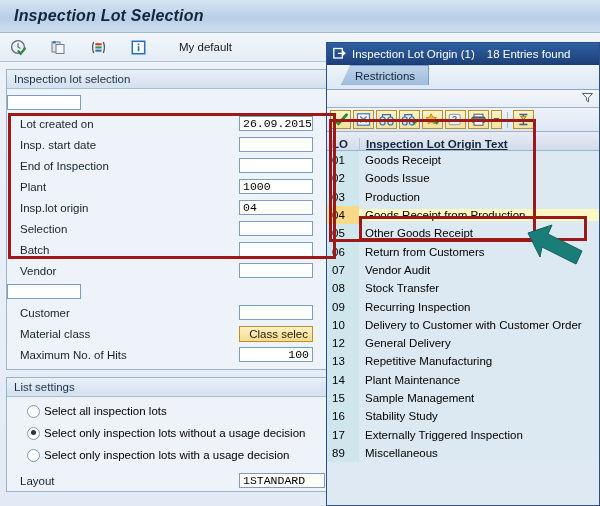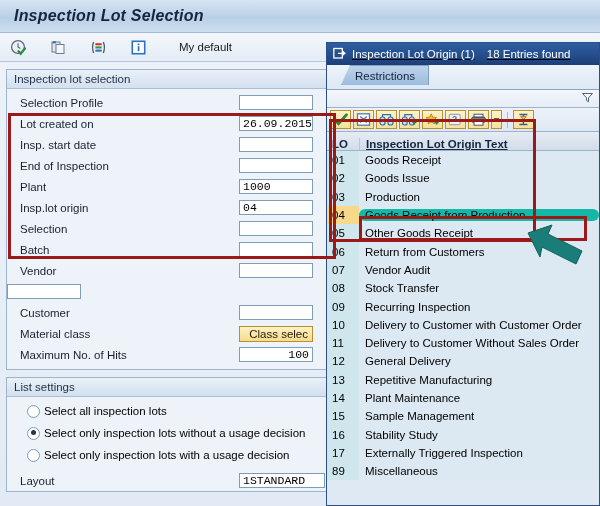--- a/index.html
+++ b/index.html
@@ -49,21 +49,21 @@
   .radio-row span{font-size:11.5px;}
 
   
   .redbox{position:absolute;border:3px solid #9c1919;pointer-events:none;z-index:40;}
 
   
   #dialog{position:absolute;left:326px;top:42px;width:274px;height:464px;
     background:#dfe9f4;border:1px solid #2c4f86;box-sizing:border-box;z-index:30;
     overflow:hidden;}
   .dlg-hd{height:22px;background:linear-gradient(#2e5fa3,#1d3f77);
-    display:flex;align-items:center;padding-left:6px;gap:6px;text-decoration:underline;}
+    display:flex;align-items:center;padding-left:6px;gap:6px;}
   .dlg-hd .t{color:#fff;font-size:11.5px;white-space:nowrap;}
   .dlg-hd .cnt{color:#fff;font-size:11.5px;margin-left:6px;white-space:nowrap;}
   .tabstrip{height:24px;background:linear-gradient(#edf3fa,#dde8f4);
     border-bottom:1px solid #8aa6c6;display:flex;padding-left:14px;}
   .tab{height:19px;padding:0 13px 0 13px;background:linear-gradient(#bed3ea,#9dbcdd);
     border:1px solid #7fa0c4;border-bottom:none;font-size:11.5px;color:#13243a;
     display:flex;align-items:center;cursor:pointer;
     clip-path:polygon(9px 0,100% 0,100% 100%,0 100%);}
   .restrict-bar{height:17px;background:linear-gradient(#f4f7fb,#e6edf6);
     border-bottom:1px solid #9ab2ce;display:flex;align-items:center;
@@ -78,21 +78,21 @@
     border-bottom:1px solid #9ab2ce;display:flex;align-items:flex-end;
     font-size:11.5px;font-weight:bold;color:#14263d;}
   .col-hd .c1{width:32px;padding-left:5px;box-sizing:border-box;position:relative;}
   .col-hd .c2{padding-left:6px;border-left:1px solid #b7c6d8;flex:1;text-decoration:underline;}
   .lrow{height:18.3px;display:flex;align-items:center;font-size:11.5px;
     background:#dce8f2;cursor:pointer;}
   .lrow .k{width:32px;padding-left:5px;box-sizing:border-box;background:#cfe7ec;
     height:100%;display:flex;align-items:center;}
   .lrow .v{padding-left:6px;flex:1;white-space:nowrap;overflow:hidden;}
   .lrow.sel .k{background:#f8d98a;}
-  .lrow.sel .v{background:#14b8a6;border-radius:6px;}
+  .lrow.sel .v{background:#fef9c3;}
   .arrow-ann{position:absolute;z-index:50;pointer-events:none;}
 </style>
 </head>
 <body>
 
 <div id="main-window">
 
   <div class="titlebar">
     <div class="ttl">Inspection Lot Selection</div>
   </div>
@@ -128,21 +128,20 @@
         <rect x="7.7" y="7.2" width="1.7" height="5" fill="#2f6fc0"></rect>
       </svg>
     </div>
     <div class="mydefault">My default</div>
   </div>
 
   <div class="panel">
     <div class="panel-hd">Inspection lot selection</div>
     <div class="frm" id="sel-fields">
         <div class="row">
-          <div class="lbl">Selection Profile</div>
           <div class="fld w-lg"></div>
         </div>
         <div class="row">
           <div class="lbl">Lot created on</div>
           <div class="fld w-lg">26.09.2015</div>
         </div>
         <div class="row">
           <div class="lbl">Insp. start date</div>
           <div class="fld w-lg"></div>
         </div>
@@ -339,24 +338,20 @@
       </div>
       <div class="lrow">
         <div class="k">09</div>
         <div class="v">Recurring Inspection</div>
       </div>
       <div class="lrow">
         <div class="k">10</div>
         <div class="v">Delivery to Customer with Customer Order</div>
       </div>
       <div class="lrow">
-        <div class="k">11</div>
-        <div class="v">Delivery to Customer Without Sales Order</div>
-      </div>
-      <div class="lrow">
         <div class="k">12</div>
         <div class="v">General Delivery</div>
       </div>
       <div class="lrow">
         <div class="k">13</div>
         <div class="v">Repetitive Manufacturing</div>
       </div>
       <div class="lrow">
         <div class="k">14</div>
         <div class="v">Plant Maintenance</div>

